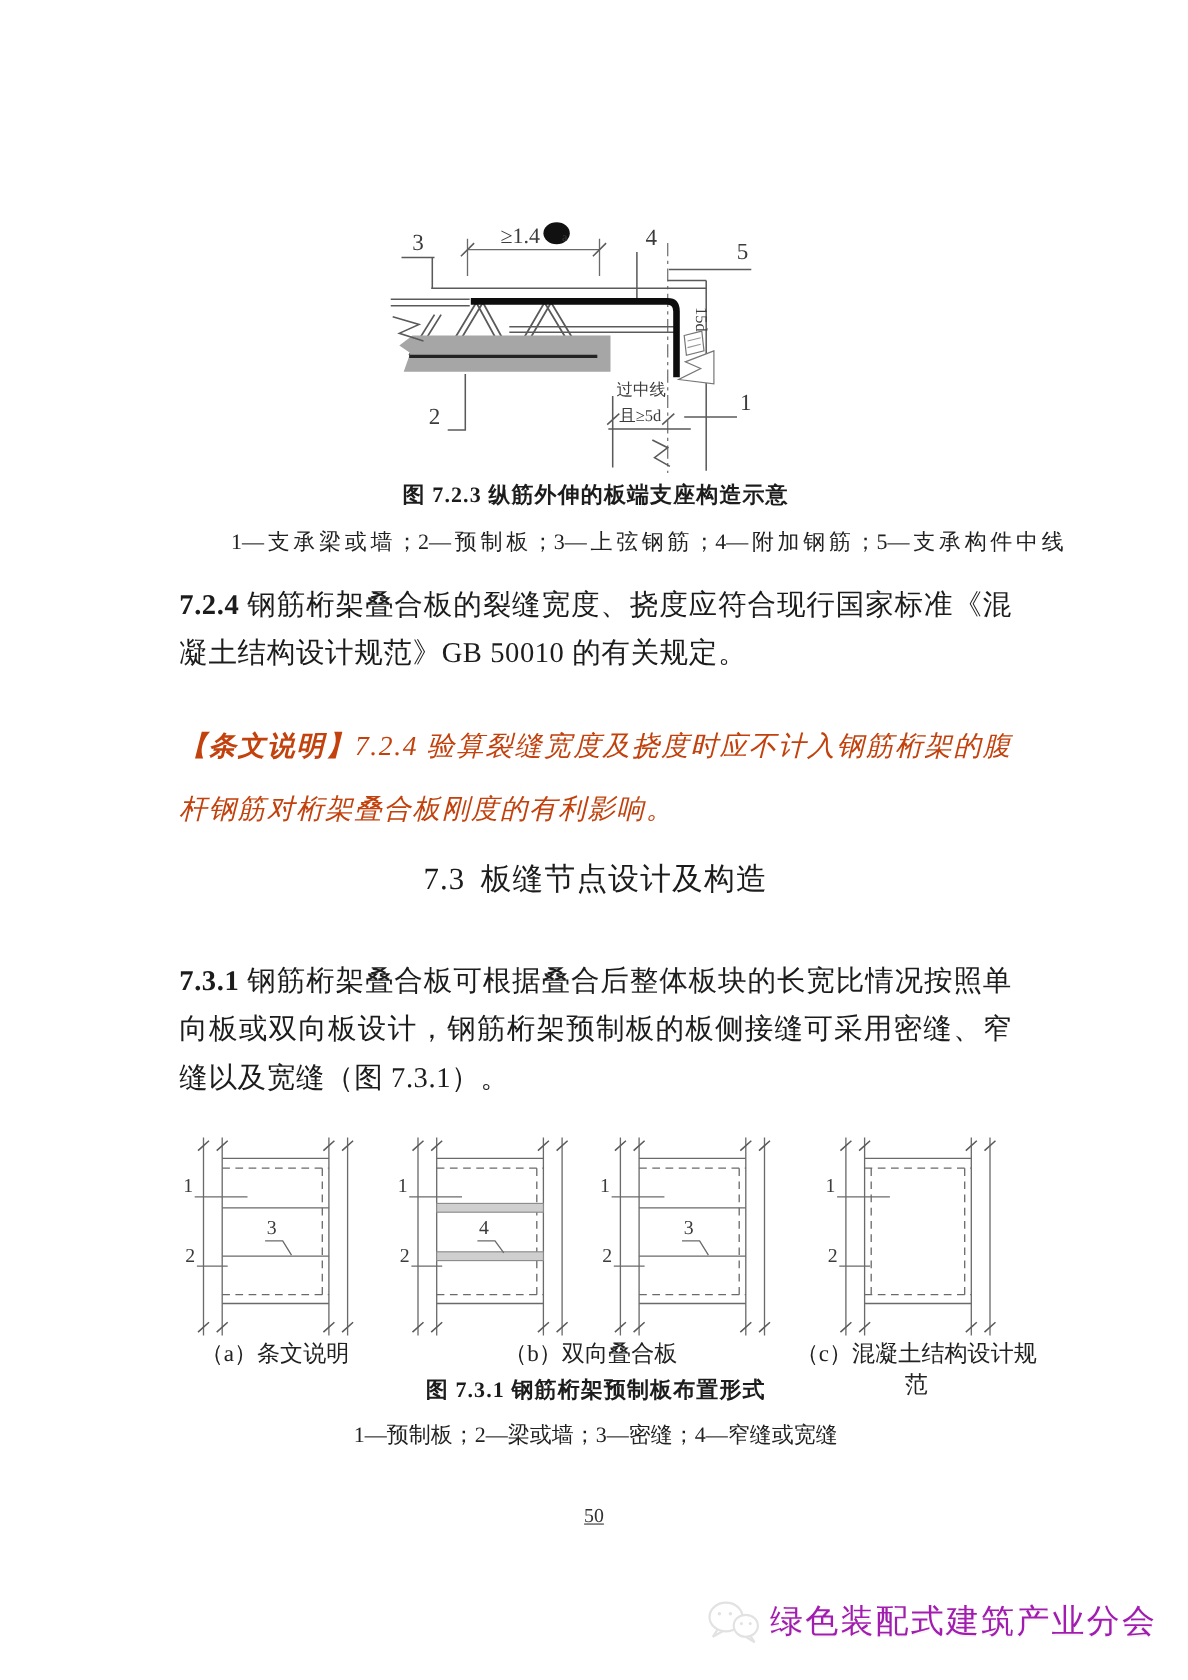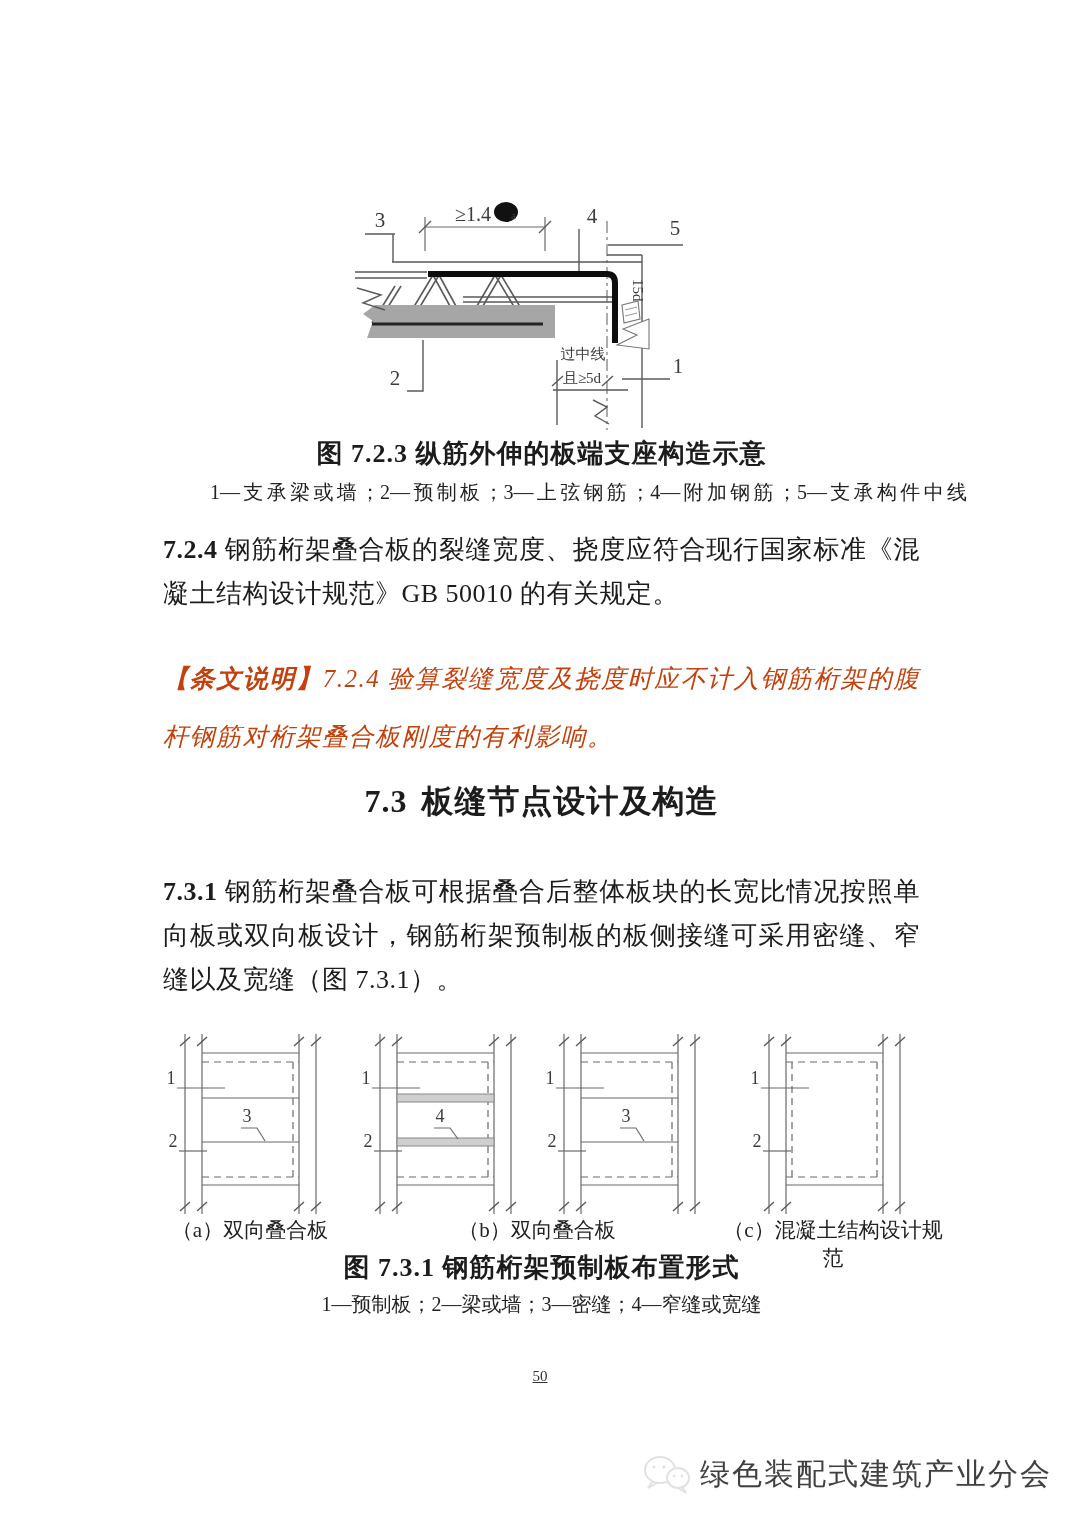--- a/index.html
+++ b/index.html
@@ -9,34 +9,34 @@
     overflow:hidden;
   }
   .abs{position:absolute;}
   
   svg text{font-family:"Liberation Serif","DejaVu Serif",serif;fill:#3c3c3c;}
   .fig-line{stroke:#5a5a5a;stroke-width:1.4;fill:none;}
   .fig-thin{stroke:#6a6a6a;stroke-width:1.2;fill:none;}
   .fig-dash{stroke:#6a6a6a;stroke-width:1.2;fill:none;stroke-dasharray:7 5;}
   .fig-cl{stroke:#777;stroke-width:1.2;fill:none;stroke-dasharray:12 4 3 4;}
   
-  .caption{font-weight:700;font-size:26px;text-align:center;letter-spacing:1px;}
+  .caption{font-weight:700;font-size:20px;text-align:center;letter-spacing:1px;}
   .legend{font-size:20px;color:#222;}
   .legend.justify{text-align:justify;text-align-last:justify;}
   .legend.center{text-align:center;}
   .body-par{font-size:26px;line-height:44px;text-align:justify;letter-spacing:0.5px;}
   .body-par .num{font-weight:700;}
   .comment-par{font-size:25px;line-height:58px;text-align:justify;font-style:italic;letter-spacing:1.5px;color:#c2410c;}
   .comment-par .pfx{font-weight:700;}
-  .h2{font-weight:700;font-size:32px;text-align:center;letter-spacing:1px;}
+  .h2{font-weight:400;font-size:28px;text-align:center;letter-spacing:1px;}
   .h2 .num{margin-right:14px;}
   .subcap{font-size:21px;color:#222;text-align:center;}
-  .pageno{font-size:15px;color:#333;text-align:center;text-decoration:underline;}
+  .pageno{font-size:18px;color:#333;text-align:center;text-decoration:underline;}
   .watermark{
-    font-size:30px;color:#404040;letter-spacing:2px;
+    font-size:30px;color:#a21caf;letter-spacing:2px;
     text-shadow:0 1px 0 #f6f6f6;
     font-family:"Liberation Sans","DejaVu Sans",sans-serif;
     display:flex;align-items:center;gap:8px;
   }
 </style>
 </head>
 <body>
 
 <div id="page">
 
@@ -191,21 +191,21 @@
                                M609,179 L619,170 M626,179 L636,170 M723,179 L733,170 M740,179 L750,170"></path>
       <path class="fig-thin" d="M631,21 H728 M631,153 H728"></path>
       <path class="fig-dash" d="M631,30 H728 M631,145 H728 M637,30 V145 M722,30 V145"></path>
       <text x="600" y="52" font-size="18" text-anchor="middle">1</text>
       <path class="fig-thin" d="M606,56 H654"></path>
       <text x="602" y="115" font-size="18" text-anchor="middle">2</text>
       <path class="fig-thin" d="M608,119 H636"></path>
     </g>
   </svg>
 
-  <div class="abs subcap" style="left:155px;top:1216px;width:190px;">（a）双向叠合板</div>
+  <div class="abs subcap" style="left:155px;top:1216px;width:190px;">（a）条文说明</div>
   <div class="abs subcap" style="left:437px;top:1216px;width:200px;">（b）双向叠合板</div>
   <div class="abs subcap" style="left:718px;top:1216px;width:230px;">（c）混凝土结构设计规范</div>
 
   <div class="abs caption" style="left:163px;top:1250px;width:757px;">图 7.3.1 钢筋桁架预制板布置形式</div>
   <div class="abs legend center" style="left:163px;top:1291px;width:757px;">1—预制板；2—梁或墙；3—密缝；4—窄缝或宽缝</div>
 
   <div class="abs pageno" style="left:0;top:1368px;width:1080px;">50</div>
 
   <div class="abs watermark" style="right:28px;top:1452px;">
     <svg width="52" height="44" viewBox="0 0 52 44">

